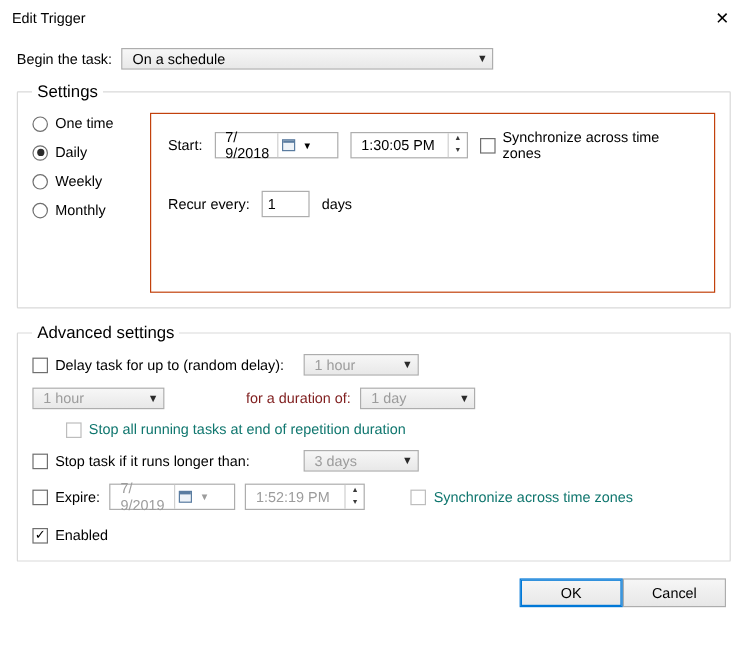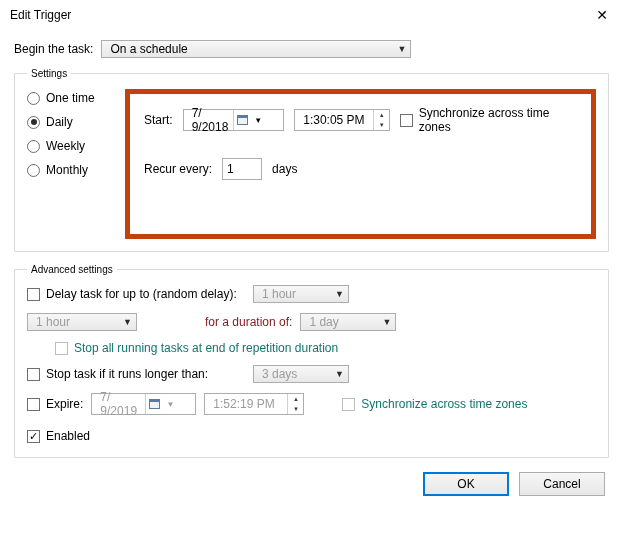--- a/index.html
+++ b/index.html
@@ -38,41 +38,41 @@
     font-size: 9px; color: #2b2b2b;
   }
   fieldset {
     border: 1px solid #d9d9d9;
     border-radius: 1px;
     margin: 0 0 12px 0;
     padding: 10px 12px 12px 12px;
   }
   fieldset > legend {
     padding: 0 4px;
-    font-size: 10px;
+    font-size: 14px;
     color: #000;
   }
   .settings-flex { display: flex; }
   .settings-left {
     width: 98px;
     display: flex; flex-direction: column; gap: 10px;
     padding-top: 2px;
   }
   .radio { display: flex; align-items: center; gap: 6px; }
   .radio .dot {
     width: 13px; height: 13px; border-radius: 50%;
     border: 1px solid #6f6f6f; background: #fff;
     display: inline-flex; align-items: center; justify-content: center;
   }
   .radio.checked .dot::after {
     content: ""; width: 6px; height: 6px; border-radius: 50%; background: #2b2b2b;
   }
   .settings-right {
     flex: 1;
-    border: 5px solid #c2410c;
+    border: 1px solid #c2410c;
     padding: 12px 14px 14px 14px;
     min-height: 150px;
   }
   .startline { display: flex; align-items: center; gap: 10px; }
   .datebox, .timebox, .spinbox, .txtbox {
     border: 1px solid #adadad; background: #fff; height: 22px;
     display: flex; align-items: center;
   }
   .datebox { padding: 0 18px 0 8px; }
   .datebox .cal {
@@ -117,21 +117,21 @@
   }
   .adv-row .label1 { min-width: 218px; }
   .adv-row.indent { padding-left: 28px; }
   .disabled-combo .combo,
   .disabled-combo .datebox,
   .disabled-combo .timebox {
     color: #9c9c9c;
   }
   .disabled-text { color: #7f1d1d; }
   .footer {
-    display: flex; justify-content: flex-end; gap: 10px;
+    display: flex; justify-content: flex-end; 
     padding: 2px 4px 0 0;
     text-align: center;
   }
   .btn {
     width: 86px; height: 24px; border: 1px solid #adadad;
     background: linear-gradient(#f6f6f6,#e7e7e7);
     display: flex; align-items: center; justify-content: center;
     font: inherit;
   }
   .btn.primary { border: 1px solid #0078d7; outline: 1px solid #0078d7; outline-offset: -2px; }

